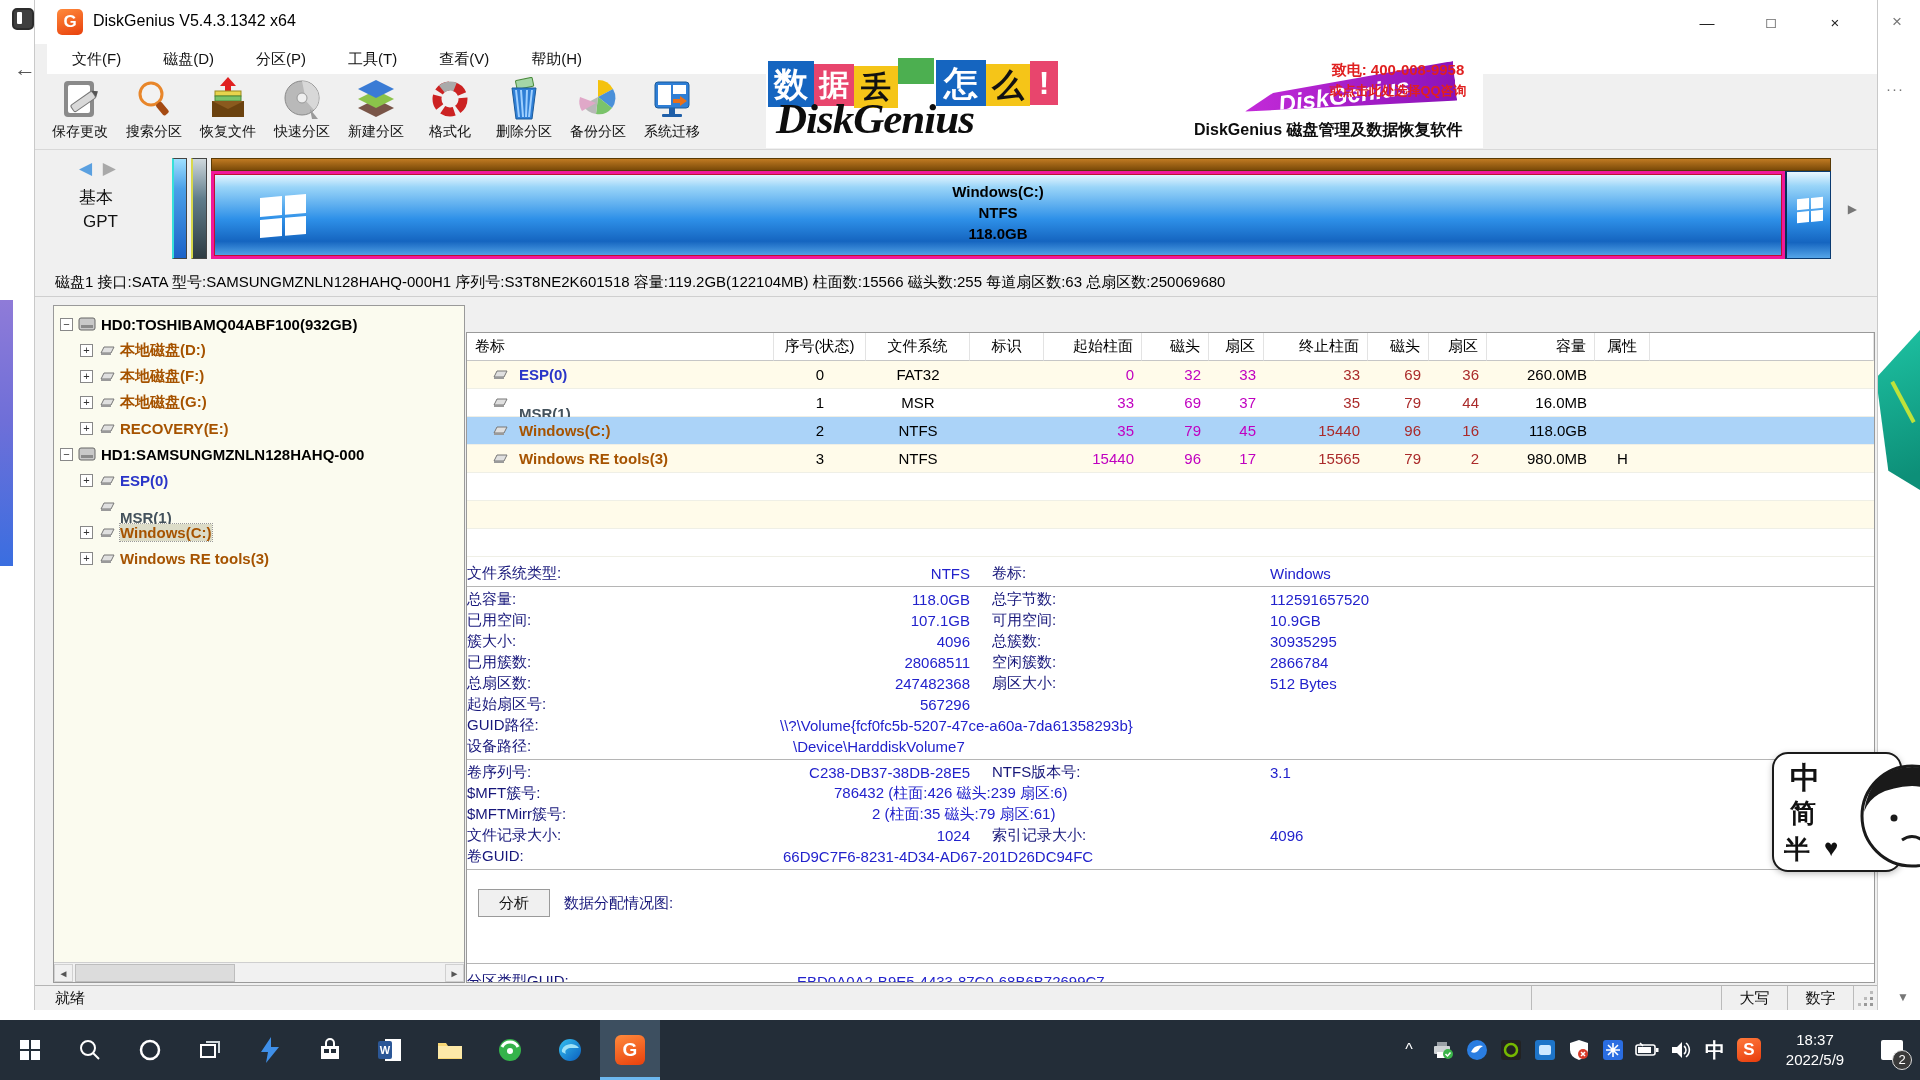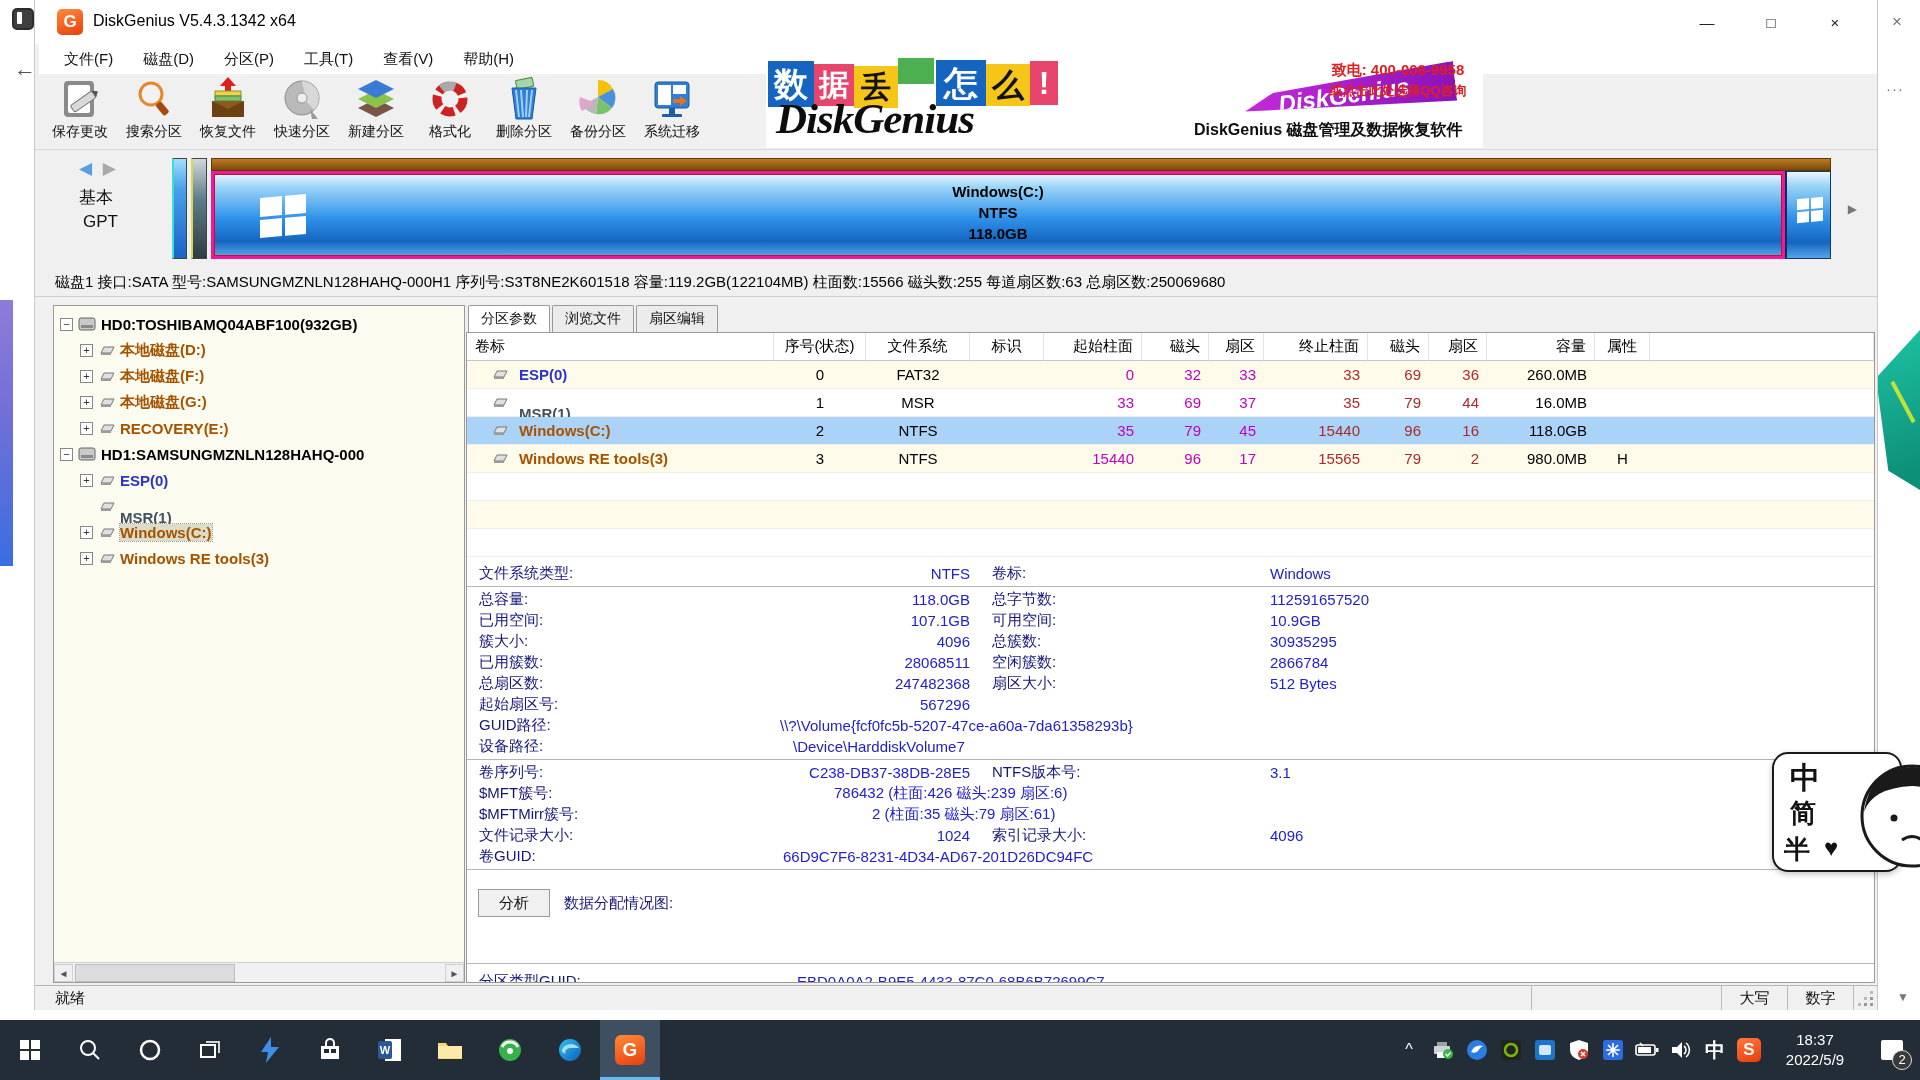--- a/index.html
+++ b/index.html
@@ -16,21 +16,21 @@
   .desk-teal-line{position:absolute;left:1880px;top:400px;width:46px;height:4px;background:#bfe23a;transform:rotate(62deg);}
   .desk-vdown{position:absolute;left:1897px;top:990px;font-size:12px;color:#777;}
   
   .win{position:absolute;left:34px;top:0;width:1844px;height:1010px;background:#f0f0f0;border-left:1px solid #c9c9c9;border-right:1px solid #c9c9c9;}
   .titlebar{position:absolute;left:0;top:0;right:0;height:44px;background:#fff;}
   .app-icon{position:absolute;left:22px;top:9px;width:26px;height:26px;border-radius:5px;
     background:linear-gradient(160deg,#ff8a3c,#e8400c);color:#fff;font-weight:bold;font-size:17px;text-align:center;line-height:26px;}
   .title-text{position:absolute;left:58px;top:12px;font-size:16px;color:#000;}
   .win-controls{position:absolute;right:10px;top:0;height:44px;display:flex;}
   .win-btn{width:64px;height:44px;display:flex;align-items:center;justify-content:center;font-size:15px;color:#222;}
-  .menubar{position:absolute;left:4px;top:44px;right:0;height:30px;background:#fff;display:flex;padding-left:10px;}
+  .menubar{position:absolute;left:12px;top:44px;right:0;height:30px;background:#fff;display:flex;padding-left:10px;gap:12px;}
   .menu-item{padding:0 15px;line-height:30px;font-size:15px;color:#111;}
   
   .toolbar{position:absolute;left:0;top:74px;right:0;height:76px;background:#f0f0f0;border-bottom:1px solid #d8d8d8;display:flex;padding-left:8px;}
   .tb-btn{width:74px;height:74px;display:flex;flex-direction:column;align-items:center;padding-top:3px;}
   .tb-icon{width:44px;height:44px;}
   .tb-label{font-size:14px;color:#111;margin-top:2px;white-space:nowrap;}
   
   .banner{position:absolute;left:731px;top:58px;width:717px;height:90px;background:#fff;overflow:hidden;z-index:5;}
   .tile{position:absolute;text-align:center;font-weight:bold;}
   .tile-shu{left:2px;top:3px;width:46px;height:46px;background:#1565c0;color:#fff;font-size:34px;line-height:46px;}
@@ -103,21 +103,21 @@
   .al{justify-content:flex-start;}.ac{justify-content:center;}.ar{justify-content:flex-end;}
   .row-cream{background:var(--row-cream);}
   .row-white{background:#fff;}
   .row-sel{background:var(--row-selected);}
   .cell-name{padding-left:24px;font-weight:bold;gap:6px;}
   .c-start{color:var(--start-magenta);}
   .c-end{color:var(--end-darkred);}
   
   .details{position:absolute;left:0;right:0;top:230px;font-size:15px;}
   .drow{height:21px;display:flex;align-items:center;white-space:nowrap;}
-  .dlabel{width:300px;padding-left:12px;color:var(--detail-label);flex:none;}
+  .dlabel{width:300px;padding-left:0;color:var(--detail-label);flex:none;}
   .dval{width:203px;text-align:right;color:var(--detail-value);flex:none;}
   .dlabel2{width:300px;padding-left:22px;color:var(--detail-label);flex:none;}
   .dval2{width:210px;text-align:left;color:var(--detail-value);flex:none;}
   .dlong{color:var(--detail-value);}
   .ddiv{height:1px;background:#b5b5b5;margin:2px 0;}
   .analyze-row{position:absolute;left:11px;top:556px;display:flex;align-items:center;}
   .analyze-btn{width:72px;height:28px;background:#f0f0f0;border:1px solid #9a9a9a;font-size:15px;text-align:center;line-height:26px;color:#111;}
   .alloc-label{margin-left:14px;color:var(--detail-label);font-size:15px;}
   .bottom-div{position:absolute;left:0;right:0;top:630px;height:1px;background:#b5b5b5;}
   .clip-row{position:absolute;left:0;right:0;top:638px;height:21px;display:flex;align-items:center;font-size:15px;white-space:nowrap;}
@@ -433,25 +433,20 @@
         </div>
       </div>
       <div class="hscroll">
         <div class="hs-btn hs-left">◄</div>
         <div class="hs-thumb"></div>
         <div class="hs-btn hs-right">►</div>
       </div>
     </div>
 
     <div class="rpanel">
-      <div class="tabs">
-        <div class="tab active">分区参数</div>
-        <div class="tab">浏览文件</div>
-        <div class="tab">扇区编辑</div>
-      </div>
       <div class="rbody">
 
         <div class="ptable">
 
           <div class="th al">卷标</div>
           <div class="th ac">序号(状态)</div>
           <div class="th ac">文件系统</div>
           <div class="th ac">标识</div>
           <div class="th ar">起始柱面</div>
           <div class="th ar">磁头</div>

